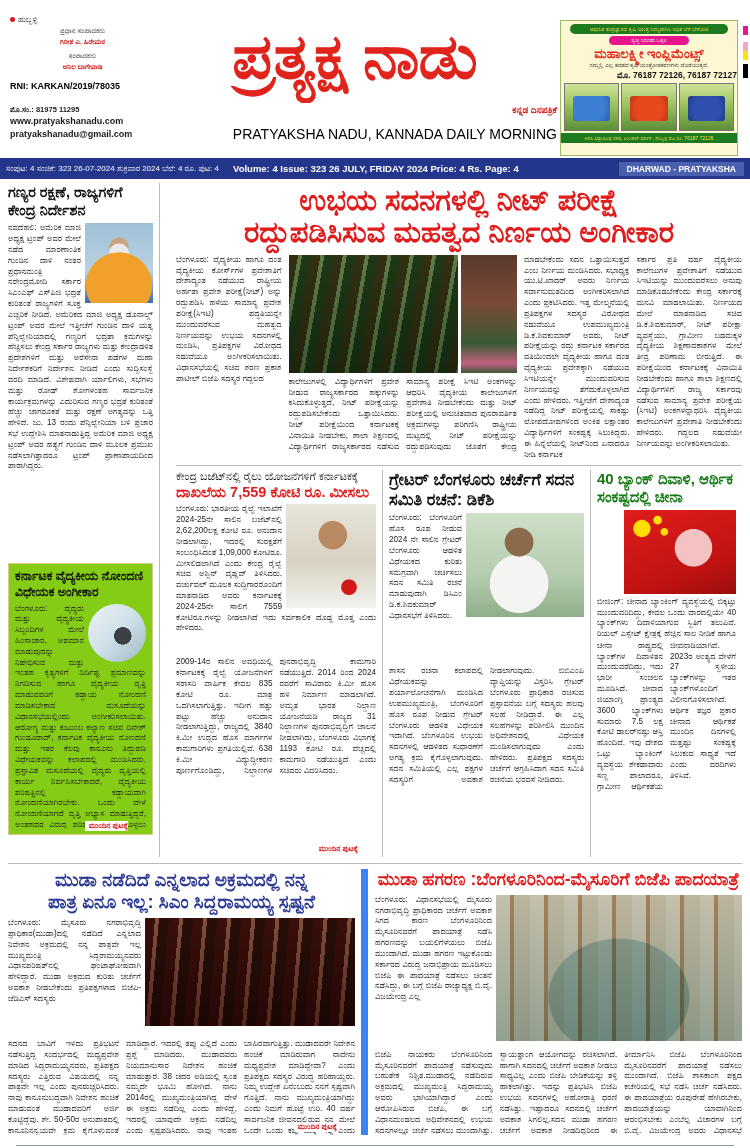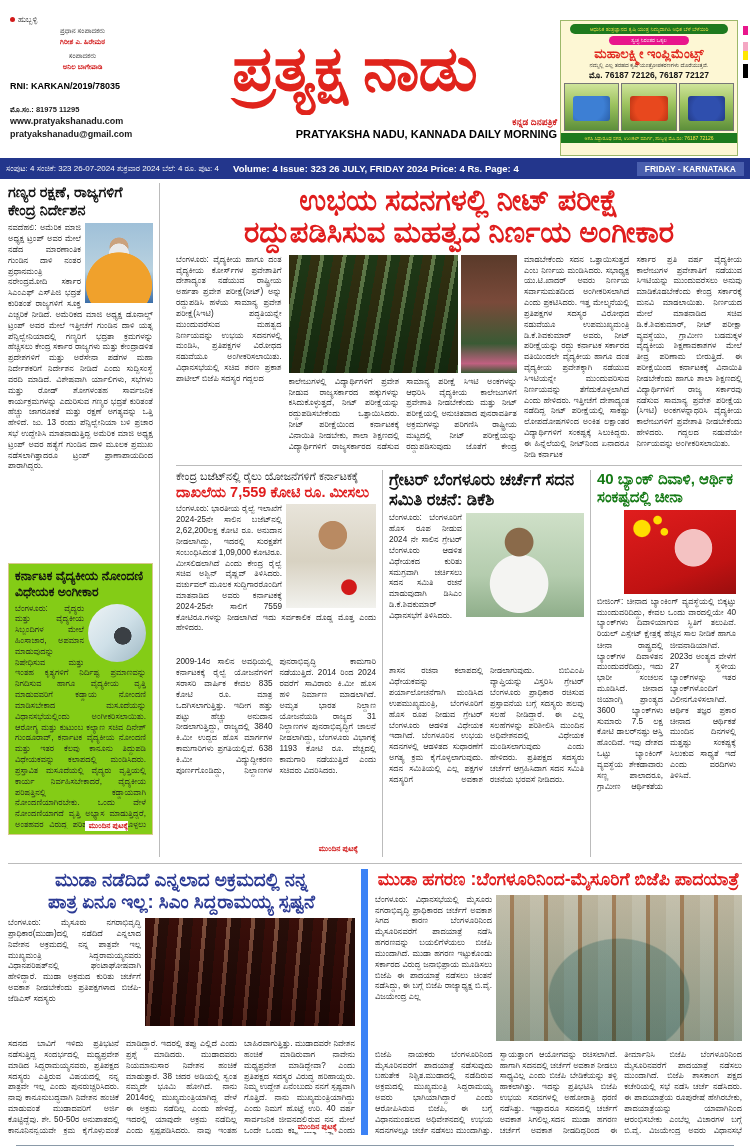--- a/index.html
+++ b/index.html
@@ -13,36 +13,36 @@
   .pub-left { position:absolute; left:10px; top:14px; width:145px; font-size:7.5px; line-height:1.5; }
   .city-line { font-size:8px; color:#111; }
   .dot { display:inline-block; width:5px; height:5px; border-radius:50%; background:#d21a1a; margin-right:3px; }
   .ed-label { color:#222; text-align:center; font-size:7px; }
   .ed-name { color:#d21a1a; text-align:center; font-weight:bold; font-size:7px; margin-bottom:4px; }
   .rni { font-weight:bold; font-size:9px; margin:8px 0 10px 0; color:#000; }
   .ph-no { font-size:7.5px; font-weight:bold; }
   .site { font-weight:bold; font-size:9px; }
   .mail { font-weight:bold; font-size:9px; }
 
-  .mast { position:absolute; left:152px; top:22px; width:405px; text-align:center; }
+  .mast { position:absolute; left:152px; top:10px; width:405px; text-align:center; }
   .mast-title { color:#e0241c; font-weight:800; font-size:62px; line-height:1.5;
                 letter-spacing:-1px; white-space:nowrap; overflow:hidden; }
   .mast-sub { text-align:right; margin-top:2px; }
   .sub-kn { color:#d21a1a; font-weight:bold; font-size:9px; }
-  .sub-en { color:#000; font-weight:bold; font-size:11px; }
+  .sub-en { color:#000; font-weight:normal; font-size:14px;margin-top:10px; }
 
   .ad { position:absolute; right:12px; top:20px; width:178px; height:136px; background:#fdf7d4;
         border:1px solid #9db86a; overflow:hidden; }
   .ad-banner { margin:3px auto 0 auto; width:90%; background:#1e7a1e; color:#ffe84a;
                font-size:5.5px; text-align:center; border-radius:6px; padding:1.5px 2px; }
   .ad-ribbon { margin:2px auto; width:45%; background:#e8168c; color:#fff; font-size:5.5px;
                text-align:center; border-radius:6px; padding:1px 2px; }
   .ad-title { color:#e0241c; font-weight:800; font-size:13px; text-align:center; line-height:1.1; }
   .ad-line { font-size:5.8px; text-align:center; color:#222; margin-top:1px; }
-  .ad-phone { font-size:8.5px; font-weight:bold; text-align:center; color:#111; margin-top:1px; }
+  .ad-phone { font-size:8.5px; font-weight:bold; text-align:right; color:#111; margin-top:1px; }
   .ad-imgs { display:flex; gap:2px; padding:2px 3px 0 3px; }
   .ad-img { flex:1; height:48px; border:1px solid #777; position:relative; overflow:hidden;
             background:linear-gradient(180deg,#cfe49a 0%,#9cc25e 45%,#5d8f3a 100%); }
   .ad-img::after { content:""; position:absolute; left:15%; top:25%; width:70%; height:55%; border-radius:3px; }
   .ad-img.plough::after { background:radial-gradient(circle at 40% 40%,#3d7fd4 0 60%,#2a5ea8 100%); }
   .ad-img.tiller::after { background:radial-gradient(circle at 50% 50%,#e8481e 0 60%,#b83414 100%); }
   .ad-img.trailer::after { background:radial-gradient(circle at 50% 50%,#2f4fae 0 60%,#233a85 100%); }
   .ad-footer { margin-top:2px; background:#1e7a1e; color:#ffe84a; font-size:5px; text-align:center; padding:1.5px 2px; }
 
   .color-strip { position:absolute; right:2px; top:26px; width:5px; height:52px;
@@ -184,21 +184,21 @@
       </div>
       <div class="ad-footer">ಅಗಸಿ ಸಿದ್ದಾರೂಢ ನಗರ, ಉಣಕಲ್ ಮಾರ್ಗ, ಹುಬ್ಬಳ್ಳಿ ಮೊ.ನಂ: 76187 72126</div>
     </div>
 
     <div class="color-strip"></div>
   </header>
 
   <div class="infobar">
     <span class="info-kn">ಸಂಪುಟ: 4   ಸಂಚಿಕೆ: 323    26-07-2024 ಶುಕ್ರವಾರ 2024   ಬೆಲೆ: 4 ರೂ.   ಪುಟ: 4</span>
     <span class="info-en">Volume: 4    Issue: 323  26 JULY, FRIDAY 2024   Price: 4 Rs. Page: 4</span>
-    <span class="info-region">FRIDAY - KARNATAKA</span>
+    <span class="info-region">DHARWAD - PRATYAKSHA</span>
   </div>
 
   <main>
     <div class="row1">
       <div class="leftcol">
         <article class="art-security">
           <h2>ಗಣ್ಯರ ರಕ್ಷಣೆ, ರಾಜ್ಯಗಳಿಗೆ ಕೇಂದ್ರ ನಿರ್ದೇಶನ</h2>
           <div class="body kn">
             <div class="ph ph-modi"></div>
             <span>ನವದೆಹಲಿ: ಅಮೆರಿಕ ಮಾಜಿ ಅಧ್ಯಕ್ಷ ಟ್ರಂಪ್ ಅವರ ಮೇಲೆ ನಡೆದ ಮಾರಣಾಂತಿಕ ಗುಂಡಿನ ದಾಳಿ ನಂತರ ಪ್ರಧಾನಮಂತ್ರಿ ನರೇಂದ್ರಮೋದಿ ಸರ್ಕಾರ ಸಿಎಂಎಫ್ ಎಸ್‌ಪಿಜಿ ಭದ್ರತೆ ಕುರಿತಂತೆ ರಾಜ್ಯಗಳಿಗೆ ಸೂಕ್ತ ಎಚ್ಚರಿಕೆ ನೀಡಿದೆ. ಅಮೆರಿಕದ ಮಾಜಿ ಅಧ್ಯಕ್ಷ ಡೊನಾಲ್ಡ್ ಟ್ರಂಪ್ ಅವರ ಮೇಲೆ ಇತ್ತೀಚೆಗೆ ಗುಂಡಿನ ದಾಳಿ ಯತ್ನ ಪೆನ್ಸಿಲ್ವೇನಿಯಾದಲ್ಲಿ ಗಣ್ಯರಿಗೆ ಭದ್ರತಾ ಕ್ರಮಗಳನ್ನು ಹೆಚ್ಚಿಸಲು ಕೇಂದ್ರ ಸರ್ಕಾರ ರಾಜ್ಯಗಳು ಮತ್ತು ಕೇಂದ್ರಾಡಳಿತ ಪ್ರದೇಶಗಳಿಗೆ ಮತ್ತು ಅರೆಸೇನಾ ಪಡೆಗಳ ಮಹಾ ನಿರ್ದೇಶಕರಿಗೆ ನಿರ್ದೇಶನ ನೀಡಿದೆ ಎಂದು ಸುದ್ದಿಸಂಸ್ಥೆ ವರದಿ ಮಾಡಿದೆ. ವಿಶೇಷವಾಗಿ ರ್ಯಾಲಿಗಳು, ಸಭೆಗಳು ಮತ್ತು ರೋಡ್ ಶೋಗಳಂತಹ ಸಾರ್ವಜನಿಕ ಕಾರ್ಯಕ್ರಮಗಳನ್ನು ಎದುರಿಸುವ ಗಣ್ಯರ ಭದ್ರತೆ ಕುರಿತಂತೆ ಹೆಚ್ಚು ಜಾಗರೂಕತೆ ಮತ್ತು ರಕ್ಷಣೆ ಅಗತ್ಯವನ್ನು ಒತ್ತಿ ಹೇಳಿದೆ. ಜು. 13 ರಂದು ಪೆನ್ಸಿಲ್ವೇನಿಯಾ ಬಳಿ ಪ್ರಚಾರ ಸಭೆ ಉದ್ದೇಶಿಸಿ ಮಾತನಾಡುತ್ತಿದ್ದ ಅಮೆರಿಕ ಮಾಜಿ ಅಧ್ಯಕ್ಷ ಟ್ರಂಪ್ ಅವರ ಹತ್ಯೆಗೆ ಗುಂಡಿನ ದಾಳಿ ಮೂಲಕ ಪ್ರಮುಖ ನಡೆಸಲಾಗಿತ್ತಾದರೂ ಟ್ರಂಪ್ ಪ್ರಾಣಾಪಾಯದಿಂದ ಪಾರಾಗಿದ್ದರು.</span>

